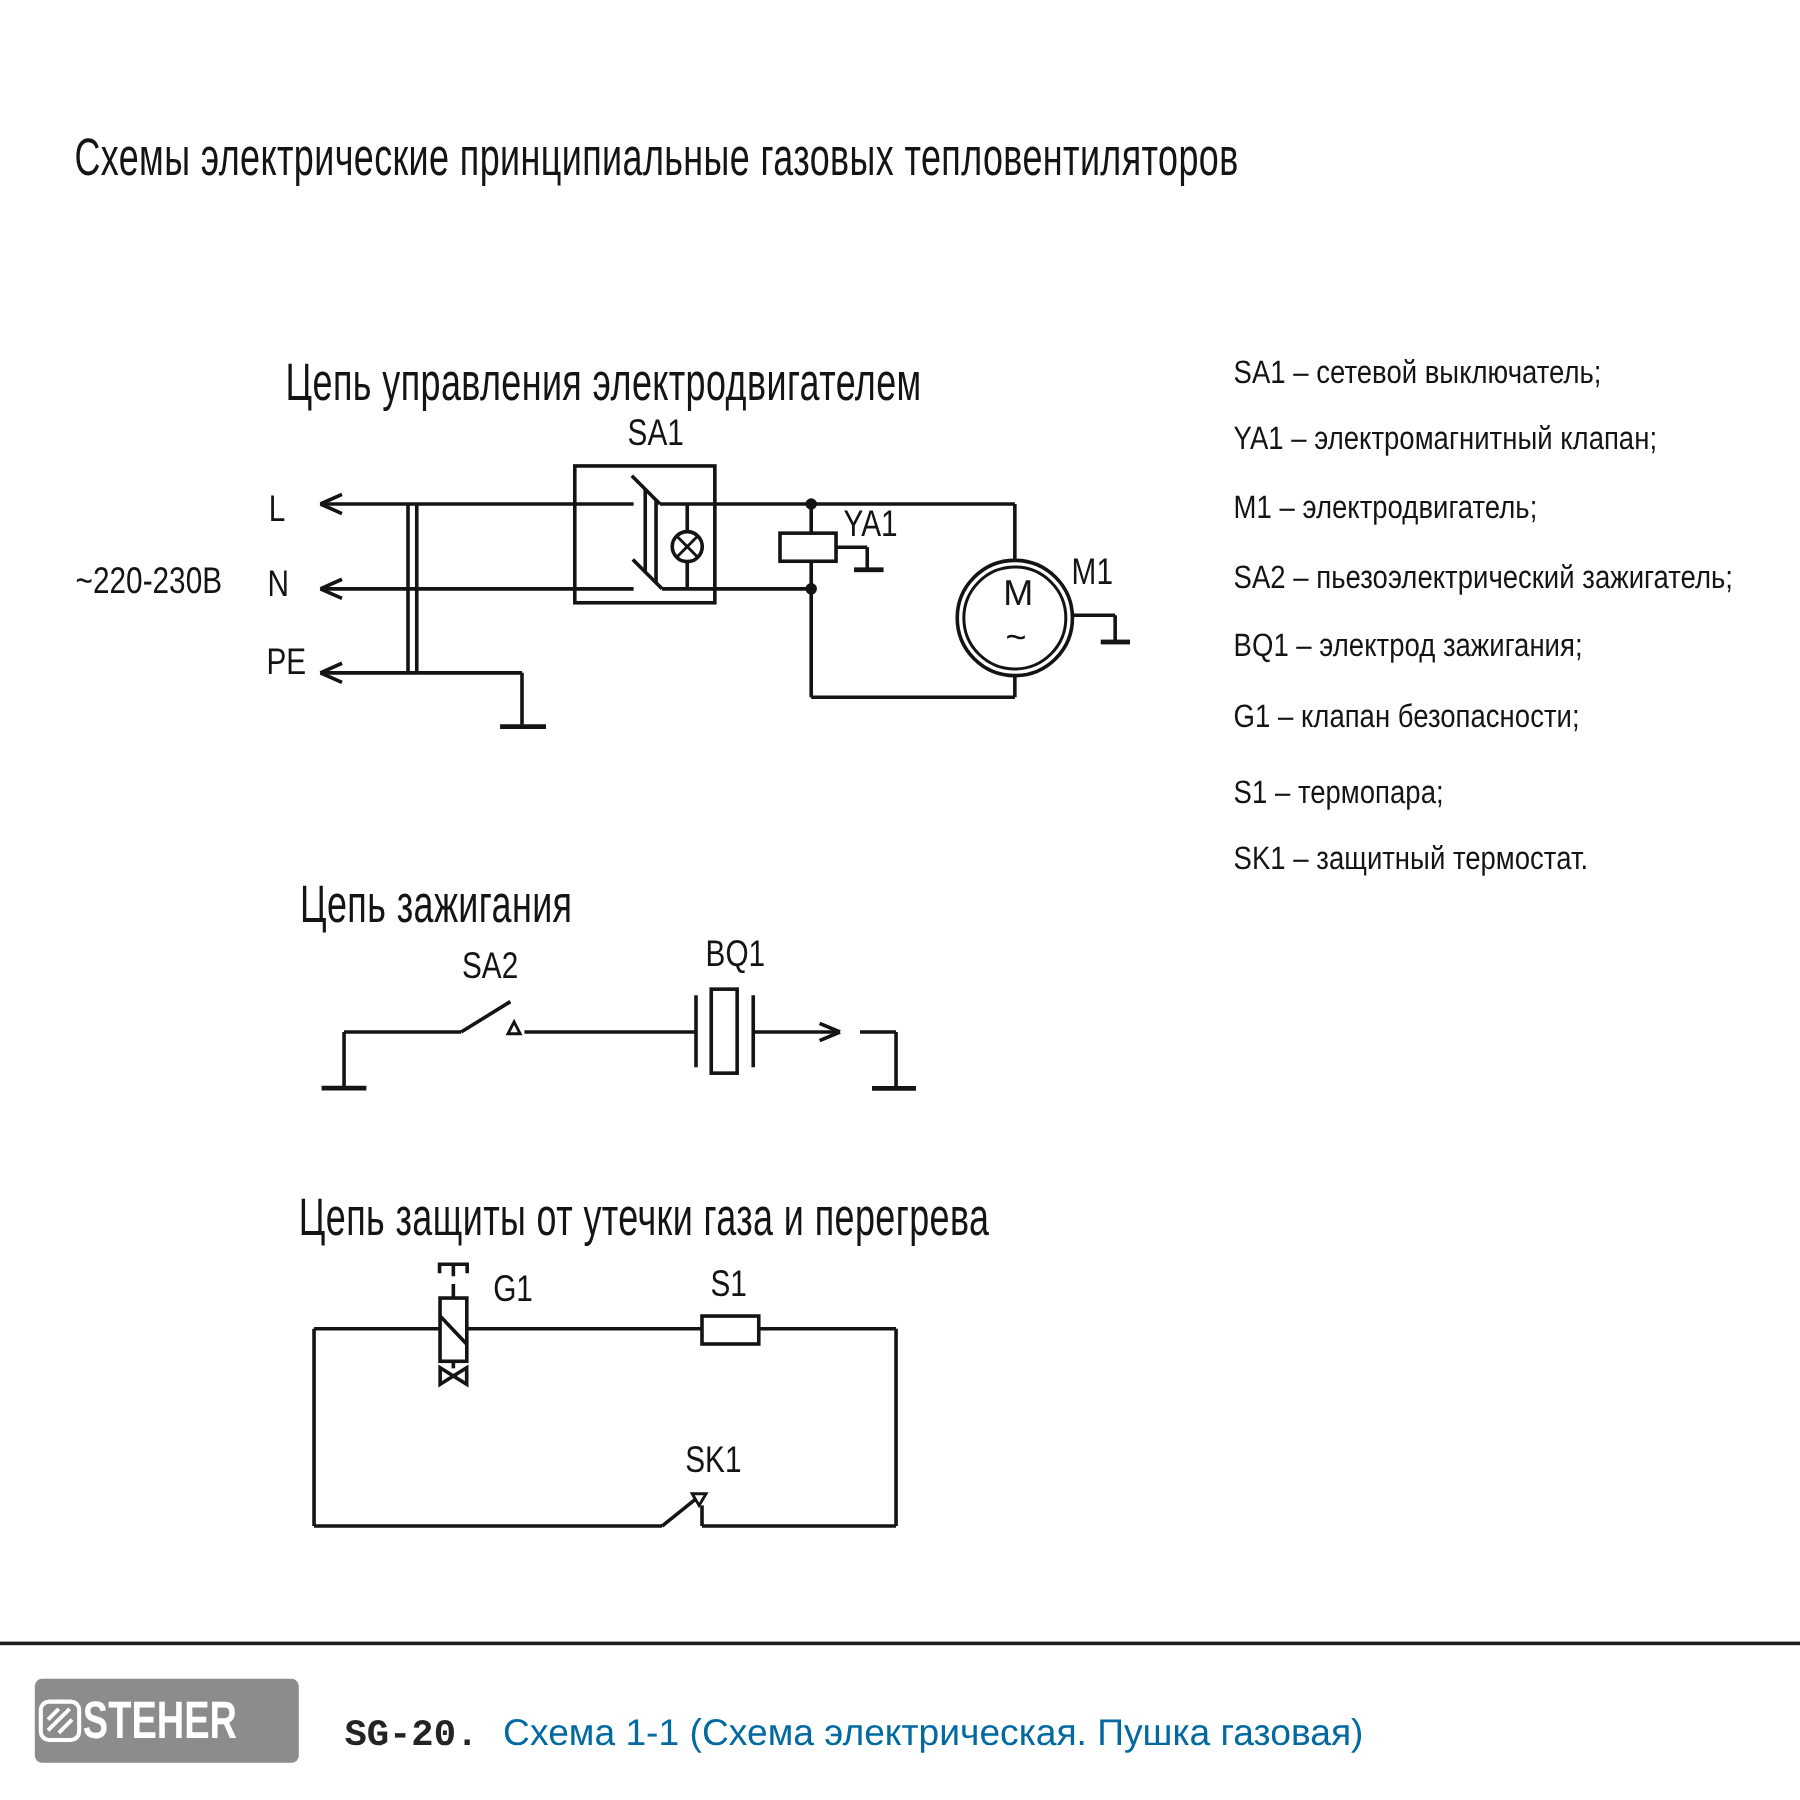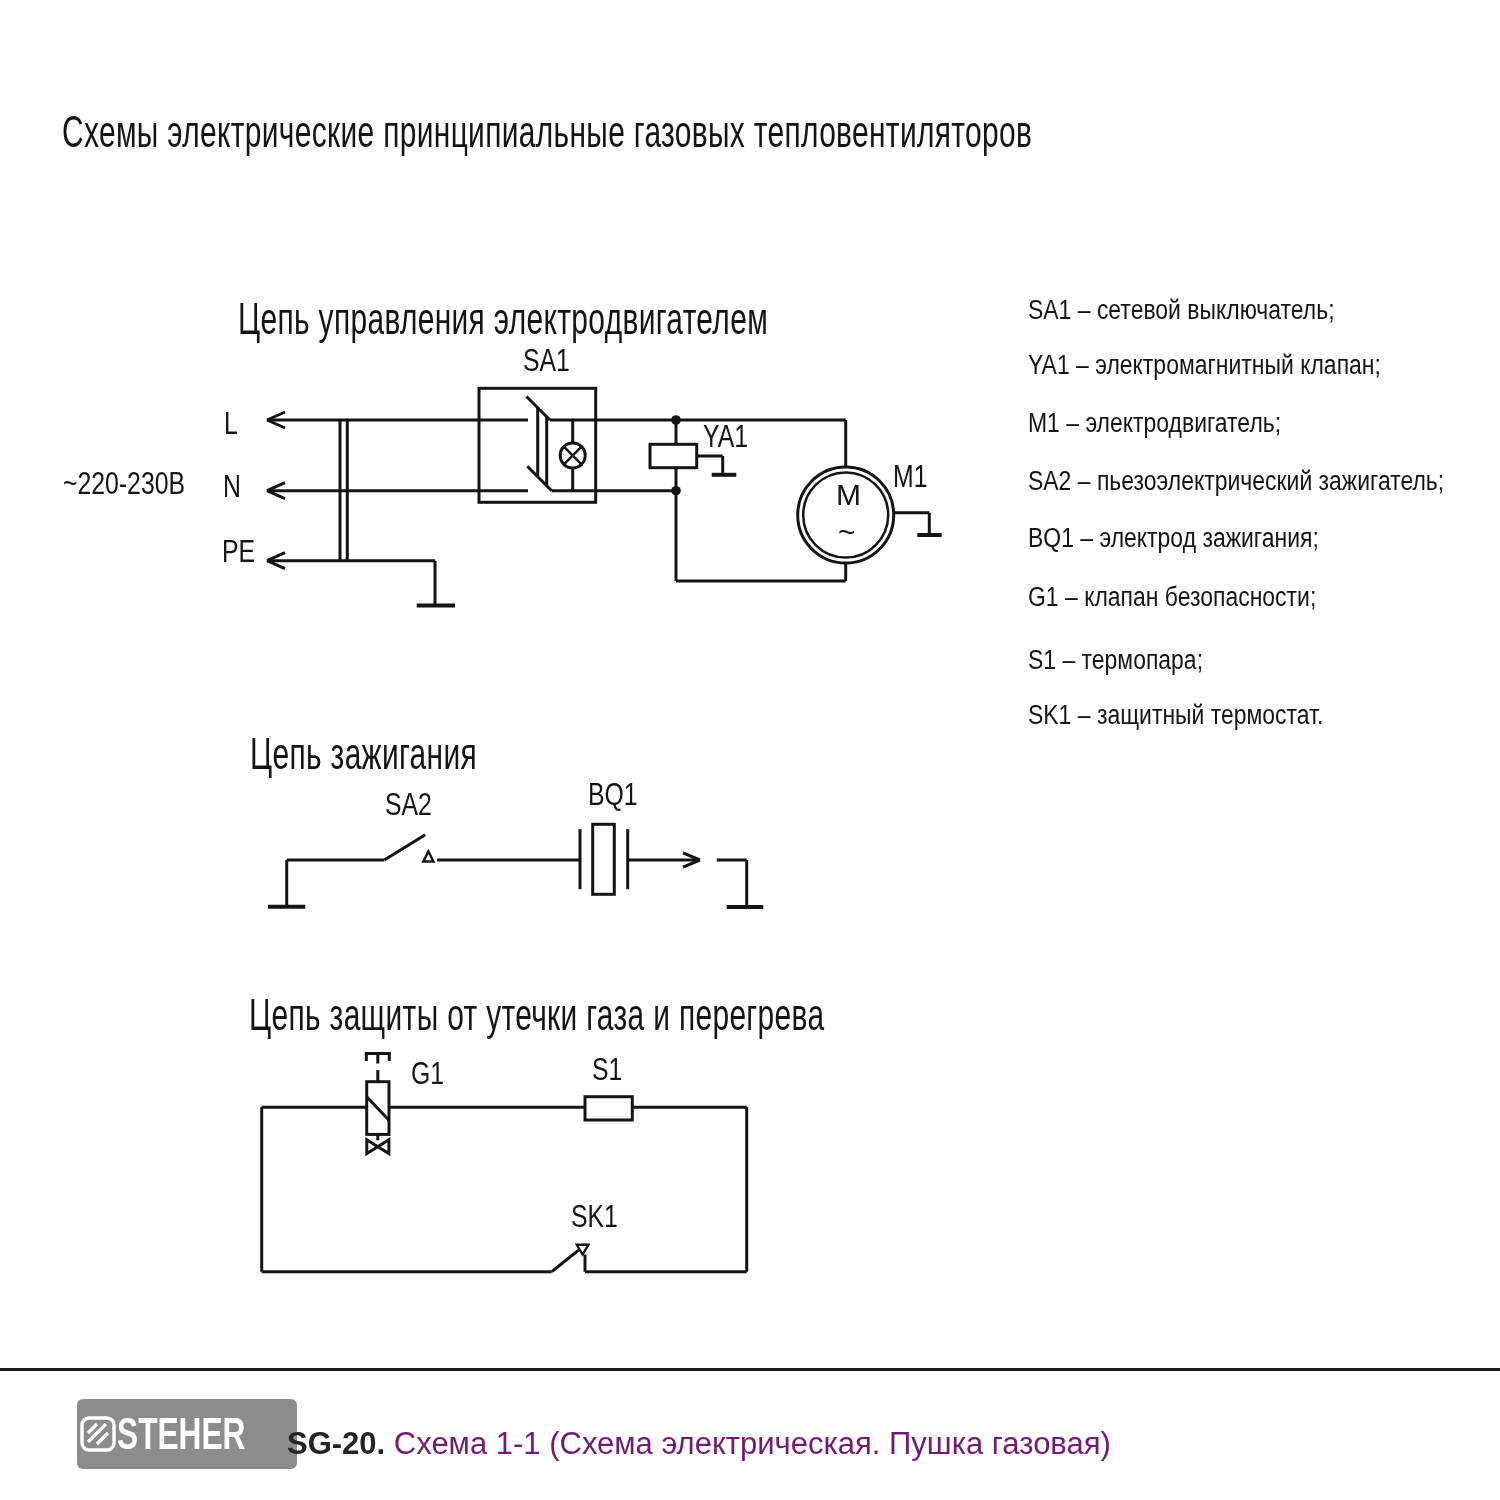--- a/index.html
+++ b/index.html
@@ -22,27 +22,27 @@
               transform:scaleX(0.85); transform-origin:0 0; }
   .motor-glyph { font-size:30px; color:#141414; }
 
   svg.linework { position:absolute; left:0; top:0; }
 
   
   .divider { position:absolute; left:0; top:1368px; width:1500px; height:3px; background:#1f1f1f; }
   .logo {
     position:absolute; left:29px; top:1399px; width:220px; height:70px;
     background:#8c8c8c; border-radius:6px;
-    display:flex; align-items:center; justify-content:center; gap:0;margin-left:48px;
+    display:flex; align-items:center; justify-content:center; gap:0;
   }
   .logo-text { color:#ffffff; font-weight:bold; font-size:44px; letter-spacing:0;
                transform:scaleX(0.72); transform-origin:0 50%; line-height:1; }
   .footer-line { position:absolute; left:287px; top:1426px; font-size:31px; }
-  .footer-model { font-weight:bold; color:#242424; }
-  .footer-caption { font-weight:normal; color:#701a75; }
+  .footer-model { font-weight:bold; color:#242424;font-family:Liberation Mono, monospace; }
+  .footer-caption { font-weight:normal; color:#0369a1;margin-left:12px; }
 </style>
 </head>
 <body>
 
 <div id="canvas">
 
   <svg class="linework" width="1500" height="1500" viewBox="0 0 1500 1500" stroke="#141414" fill="none" stroke-width="3">
 
     <g>
 

